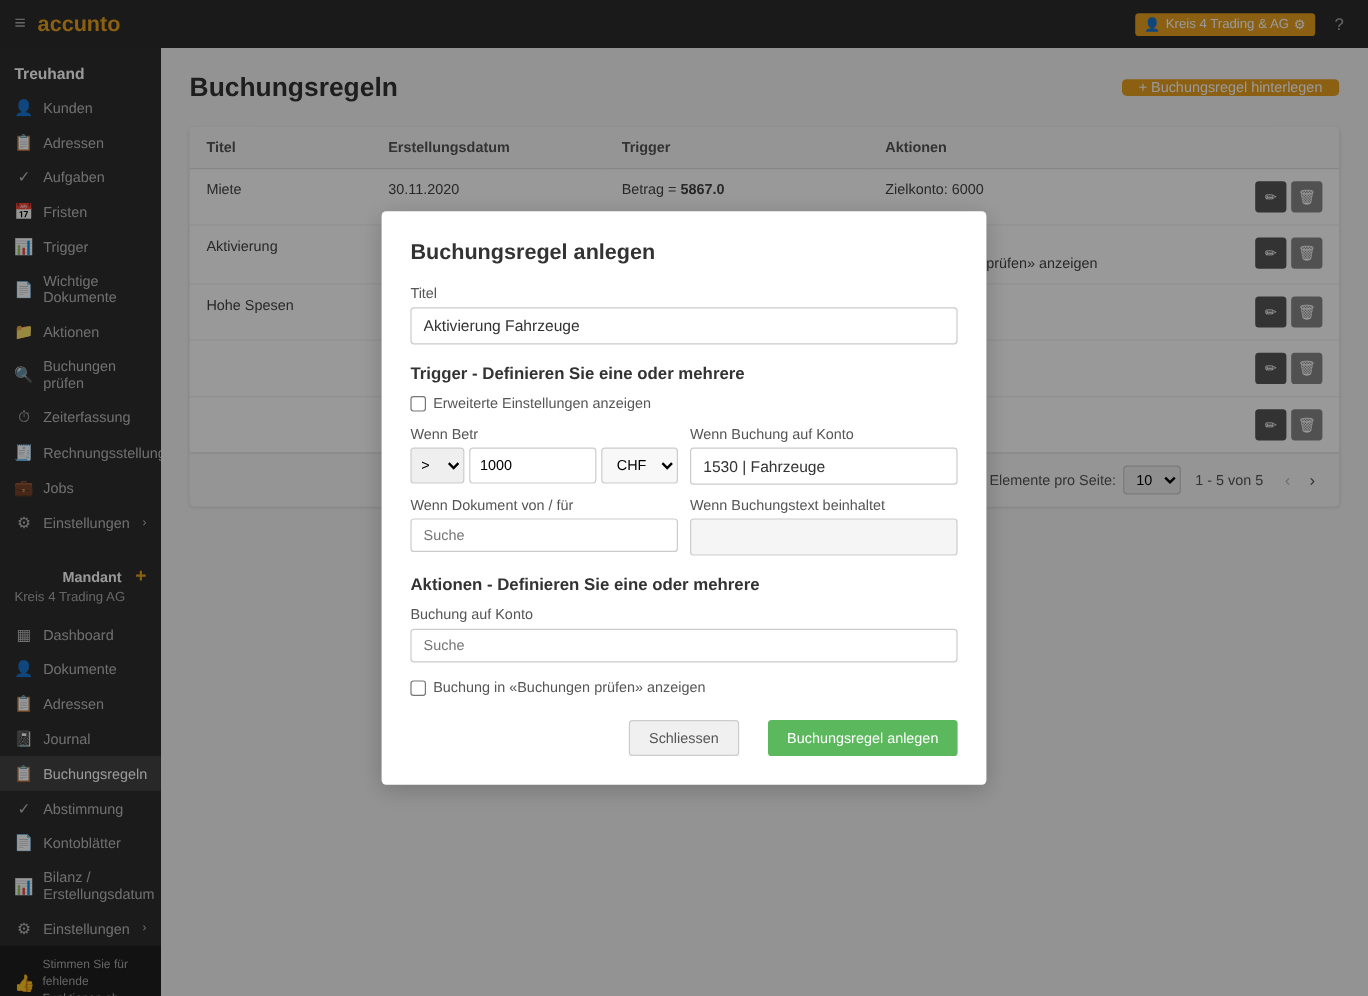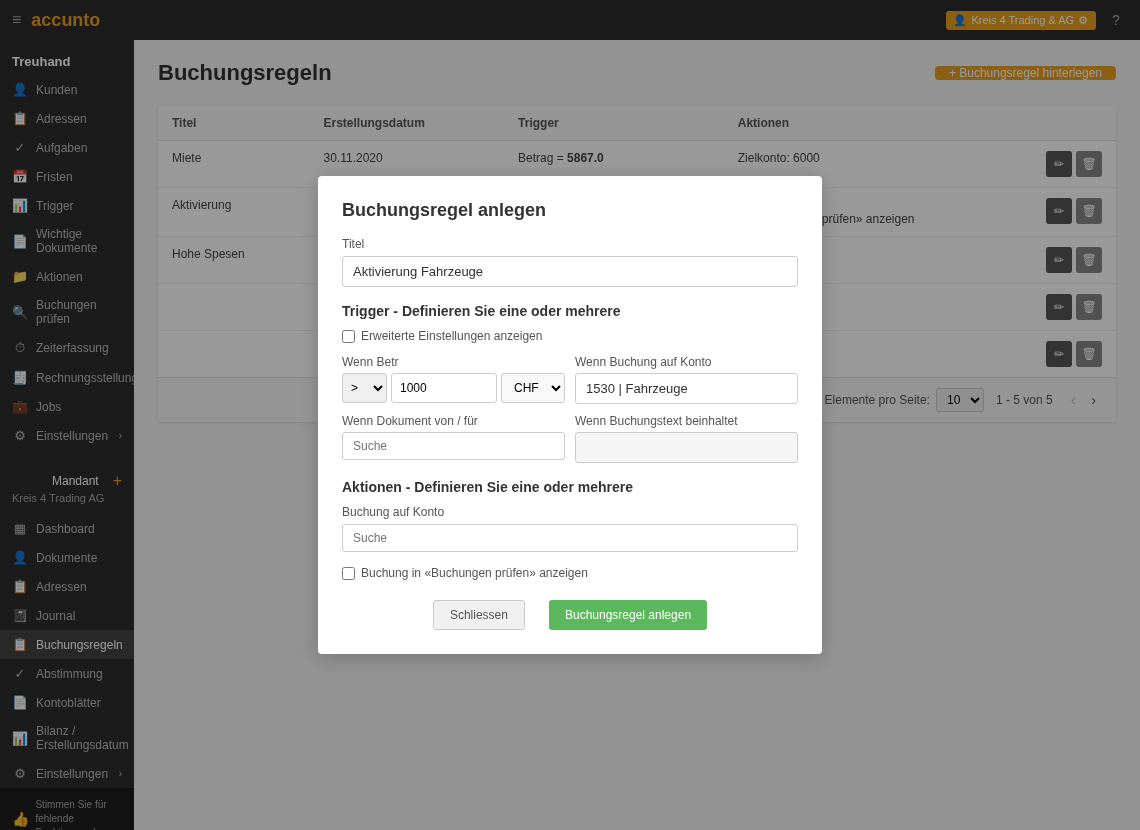--- a/index.html
+++ b/index.html
@@ -18,21 +18,21 @@
     .main-layout { display: flex; flex: 1; overflow: hidden; }
 
     
     .sidebar { width: 134px; background: #2e2e2e; color: #ccc; display: flex; flex-direction: column; overflow-y: auto; flex-shrink: 0; }
     .sidebar-section-title { font-size: 13px; font-weight: 600; color: #fff; padding: 14px 12px 6px; }
     .sidebar-item { display: flex; align-items: center; gap: 8px; padding: 7px 12px; cursor: pointer; font-size: 12px; color: #bbb; }
     .sidebar-item.active { background: #444; color: #fff; }
     .sidebar-item .icon { font-size: 13px; width: 16px; text-align: center; }
     .sidebar-divider { height: 1px; background: #444; margin: 6px 0; }
     .mandant-section { padding: 10px 12px; }
-    .mandant-title { font-size: 12px; color: #fff; font-weight: 400; display: flex; align-items: center; justify-content: space-between; padding-left: 40px; }
+    .mandant-title { font-size: 12px; color: #fff; font-weight: 700; display: flex; align-items: center; justify-content: space-between; padding-left: 40px; }
     .mandant-name { font-size: 11px; color: #aaa; margin-top: 2px; }
     .mandant-add { color: #e8a020; font-size: 16px; cursor: pointer; }
 
     
     .content { flex: 1; background: #f5f5f5; overflow-y: auto; padding: 20px 24px; }
     .page-header { display: flex; align-items: center; justify-content: space-between; margin-bottom: 20px; }
     .page-title { font-size: 22px; font-weight: 600; color: #333; }
     .btn-add { background: #e8a020; color: white; border: none; padding: 0 14px; border-radius: 4px; cursor: pointer; font-size: 12px; font-weight: 500; }
 
     
@@ -63,21 +63,21 @@
     .checkbox-row { display: flex; align-items: center; gap: 6px; font-size: 12px; color: #555; margin-bottom: 12px; }
     .checkbox-row input[type="checkbox"] { margin: 0; }
     .trigger-row { display: flex; gap: 10px; margin-bottom: 10px; }
     .trigger-group { flex: 1; }
     .trigger-group label { font-size: 12px; color: #555; margin-bottom: 4px; display: block; }
     .input-group { display: flex; gap: 4px; }
     .input-group select { padding: 6px 4px; border: 1px solid #ccc; border-radius: 3px; font-size: 12px; }
     .input-group input { flex: 1; padding: 6px 8px; border: 1px solid #ccc; border-radius: 3px; font-size: 12px; }
     .input-group .currency-select { padding: 6px 8px; border: 1px solid #ccc; border-radius: 3px; font-size: 12px; background: #f8f8f8; }
     .search-input { width: 100%; padding: 6px 10px; border: 1px solid #ccc; border-radius: 3px; font-size: 12px; color: #999; }
-    .modal-footer { display: flex; justify-content: center; margin-top: 20px; gap: 24px; }
+    .modal-footer { display: flex; justify-content: flex-end; margin-top: 20px; gap: 24px; }
     .btn-close { background: #f0f0f0; border: 1px solid #ccc; color: #555; padding: 7px 16px; border-radius: 3px; cursor: pointer; font-size: 12px; }
     .btn-create { background: #5cb85c; border: none; color: white; padding: 7px 16px; border-radius: 3px; cursor: pointer; font-size: 12px; font-weight: 500; }
   </style>
 </head>
 <body>
 
 <div class="topbar">
   <div class="topbar-left">
     <span class="hamburger">≡</span>
     <span class="logo">accunto</span>

